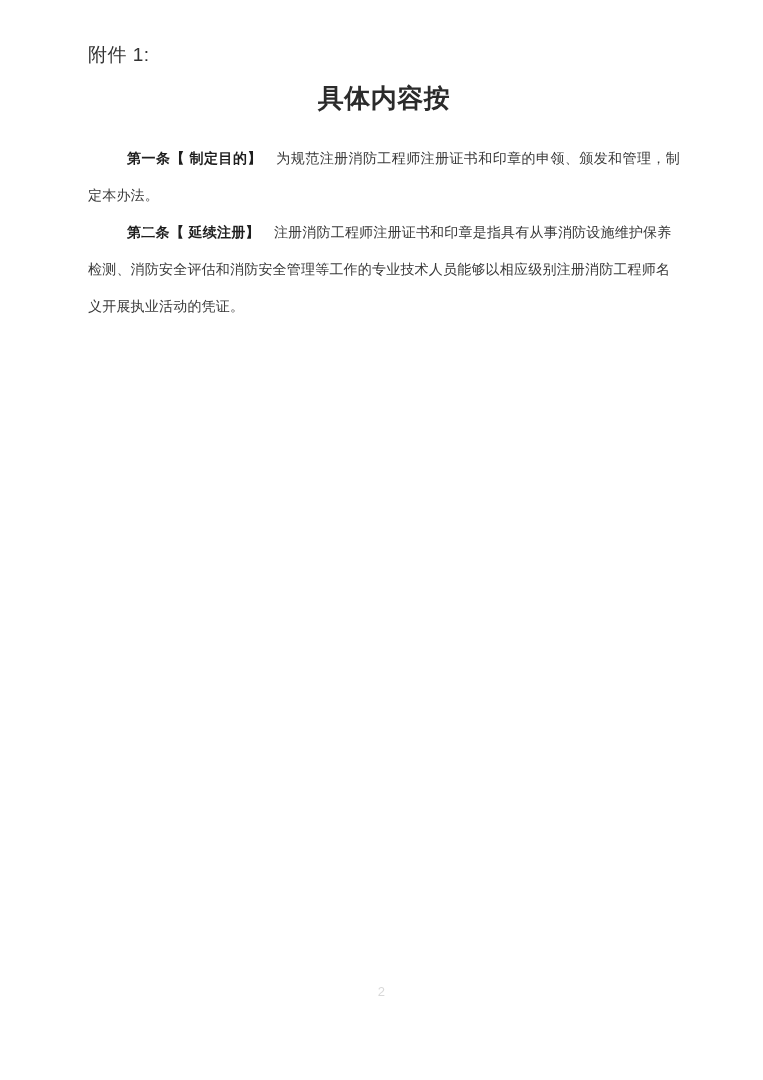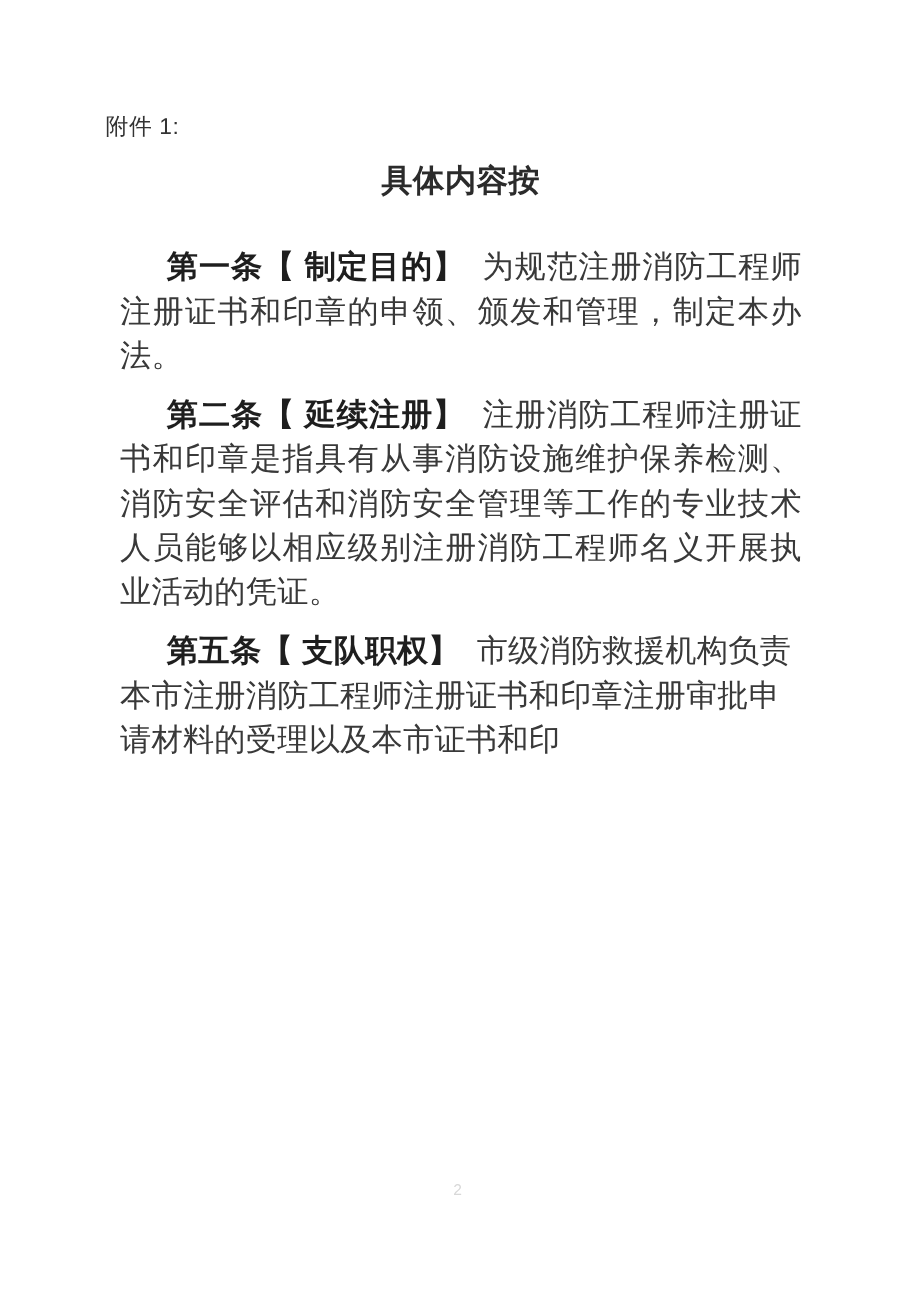--- a/index.html
+++ b/index.html
@@ -24,21 +24,21 @@
     top: 0;
     width: 592px;
   }
 
   
   .attachment-label {
     font-size: 19px;
     color: #333333;
     letter-spacing: 0.5px;
     margin: 0;
-    padding-top: 94px;
+    padding-top: 42px;
     line-height: 26px;
     font-weight: 400;
   }
 
   
   .doc-title {
     margin: 0;
     padding-top: 13px;
     text-align: center;
     font-size: 26px;
@@ -49,22 +49,22 @@
   }
   .doc-title .title-line {
     display: block;
   }
 
   
   .body-block {
     padding-top: 24px;
   }
   p.para {
-    margin: 12px;
-    font-size: 26px;
+    margin: 0;
+    font-size: 14px;
     line-height: 37px;
     color: #393939;
     text-align: justify;
     text-justify: inter-character;
     text-indent: 39px;
     letter-spacing: 0.2px;
     word-break: break-all;
   }
   p.para:last-child {
     text-align: left;
@@ -113,22 +113,19 @@
         <span class="art-head">第一条【 制定目的】</span><span class="gap-wide"></span><span>为规范注册消防工程师注册证书和印章的申领、颁发和管理，制定本办法。</span>
       </p>
 
       <p class="para">
         <span class="art-head">第二条【 延续注册】</span><span class="gap-wide"></span><span>注册消防工程师注册证书和印章是指具有从事消防设施维护保养检测、消防安全评估和消防安全管理等工作的专业技术人员能够以相应级别注册消防工程师名义开展执业活动的凭证。</span>
       </p>
 
 
 
 
-      <p class="para">
-        <span class="art-head">第五条【 支队职权】</span><span class="gap-wide"></span><span>市级消防救援机构负责本市注册消防工程师注册证书和印章注册审批申请材料的受理以及本市证书和印</span>
-      </p>
 
     </div>
   </div>
 
   <div class="page-number">2</div>
 
 </div>
 
 </body></html>

